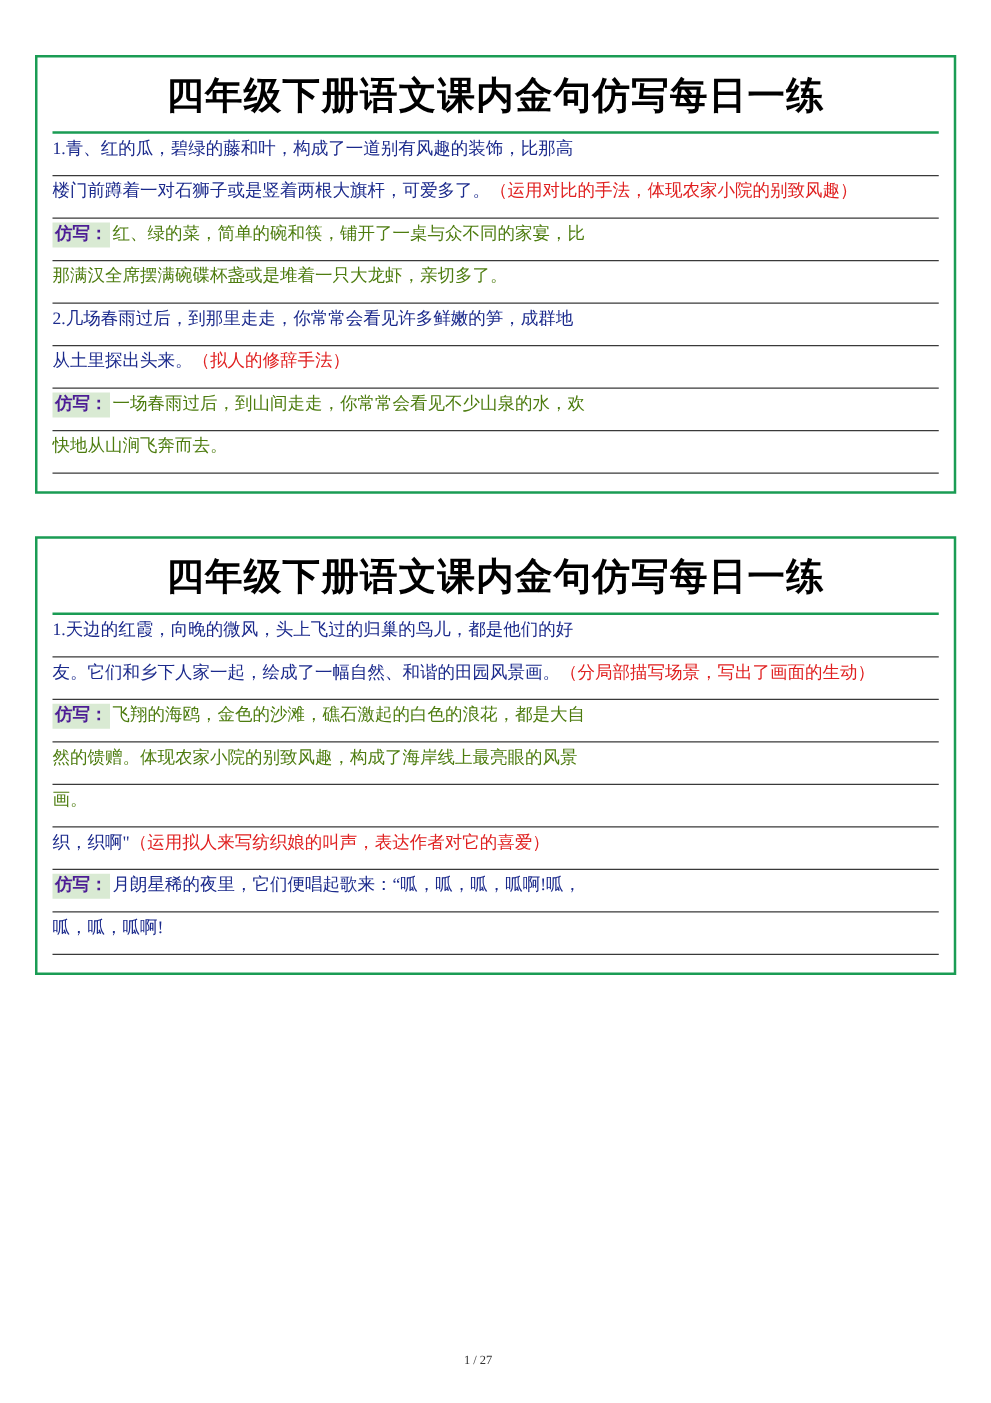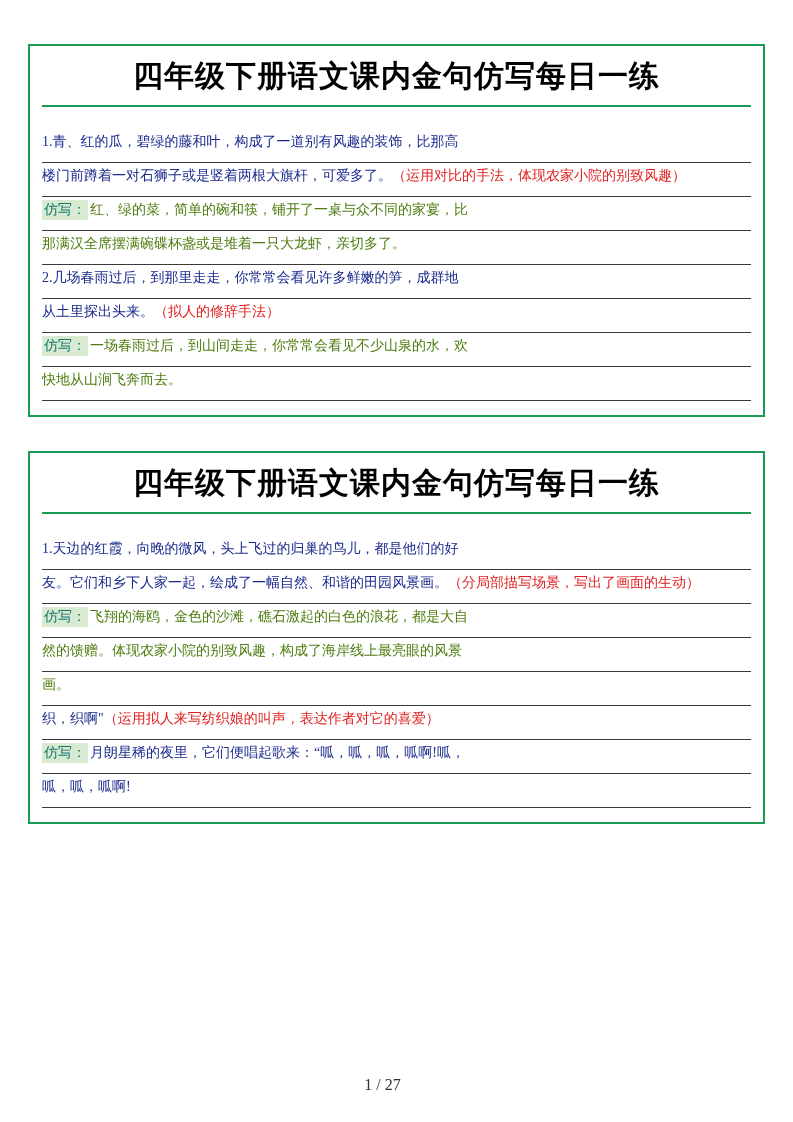--- a/index.html
+++ b/index.html
@@ -28,50 +28,50 @@
   }
   .card-title {
     text-align: center;
     font-family: "Liberation Serif", "DejaVu Serif", serif;
     font-weight: bold;
     font-size: 30px;
     letter-spacing: 1px;
     color: #000000;
     border-bottom: 2px solid #1a9c54;
     padding-bottom: 8px;
-    margin-bottom: 22px;
+    margin-bottom: 0;
   }
   .line {
     border-bottom: 1px solid #3a3a3a;
     padding: 3px 0 4px 0;
     font-size: 14px;
     line-height: 1.42;
     color: #1b2a8c;
     min-height: 26px;
     white-space: normal;
   }
   .num { color: #1b2a8c; }
   .note { color: #e02020; }
   .mix-blue { color: #1b2a8c; }
   .tag {
     display: inline-block;
     background: #d9ead3;
-    color: #0f766e;
-    font-weight: normal;
+    color: #4c1d95;
+    font-weight: bold;
     padding: 0 2px;
     margin-right: 2px;
   }
   .imitation-text { color: #4d7c0f; }
   .footer {
     position: absolute;
     bottom: 28px;
     left: 0;
     width: 765px;
     text-align: center;
-    font-size: 16px;
+    font-size: 10px;
     color: #333333;
     font-family: "Liberation Serif", "DejaVu Serif", serif;
   }
 </style>
 </head>
 <body>
 
 <div class="page">
 
   <div class="card">

